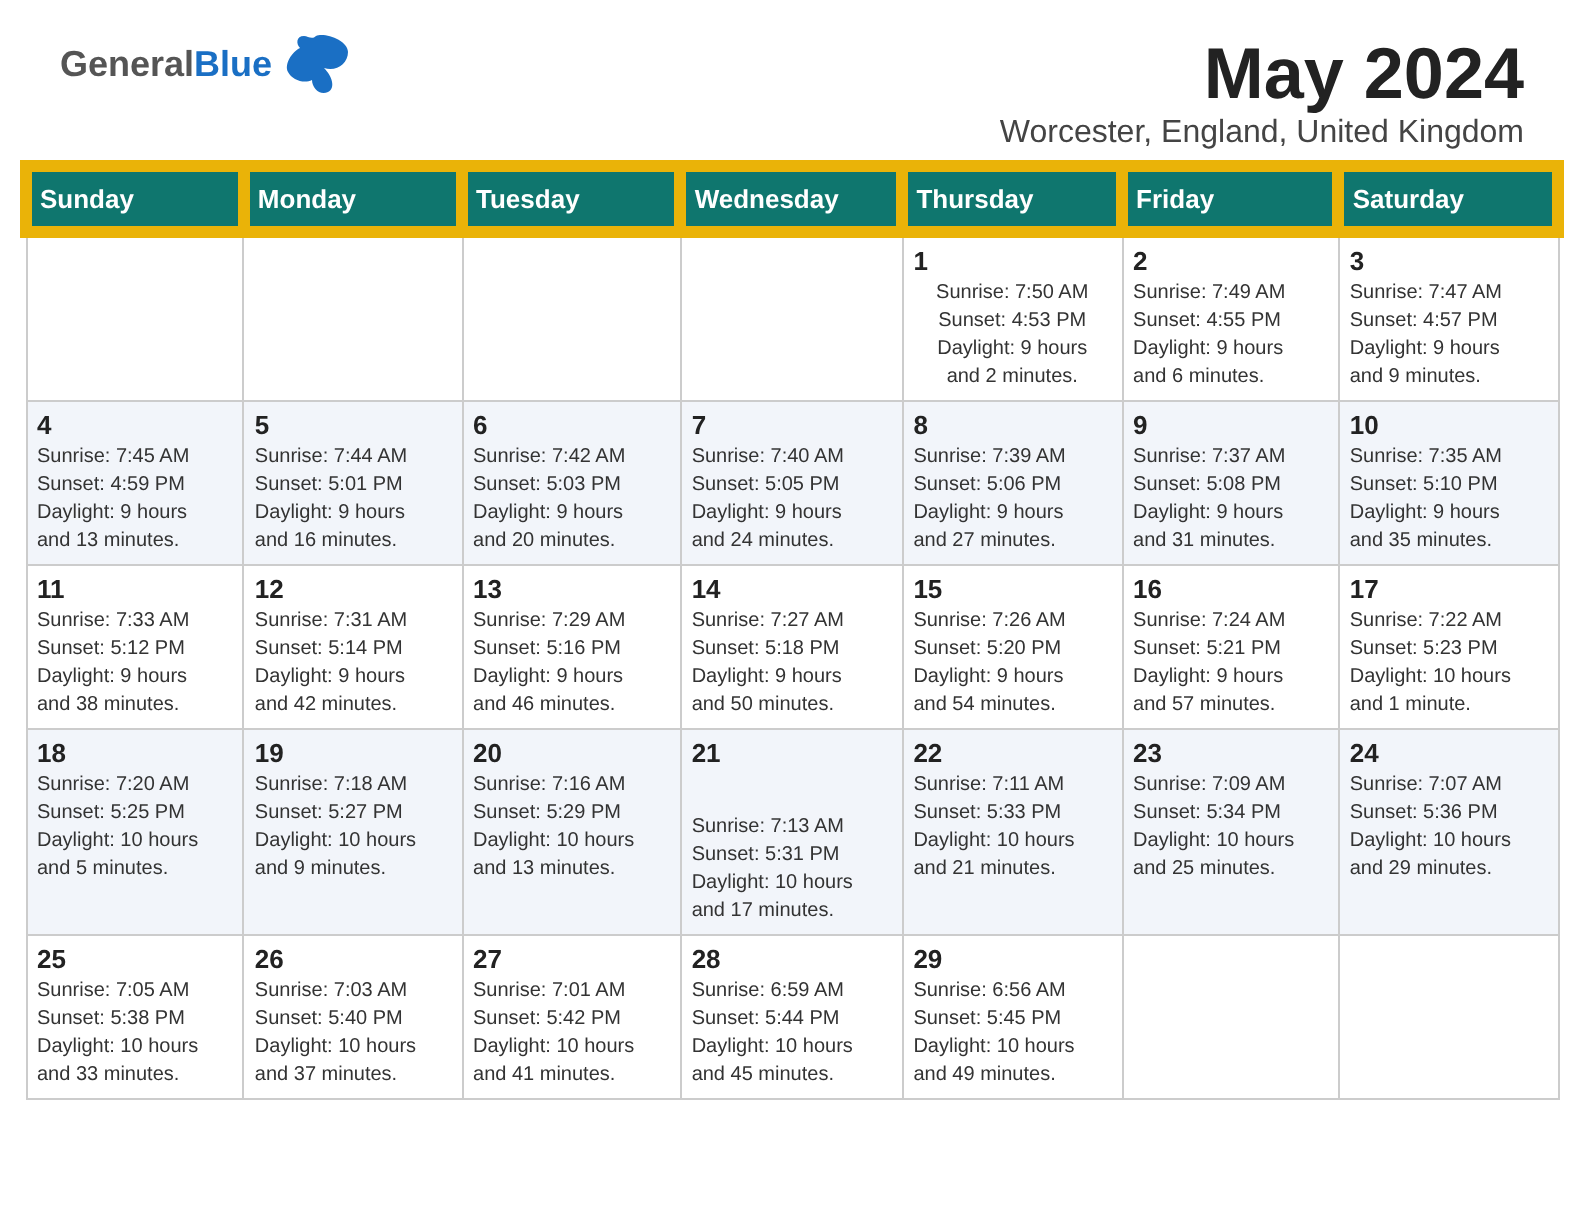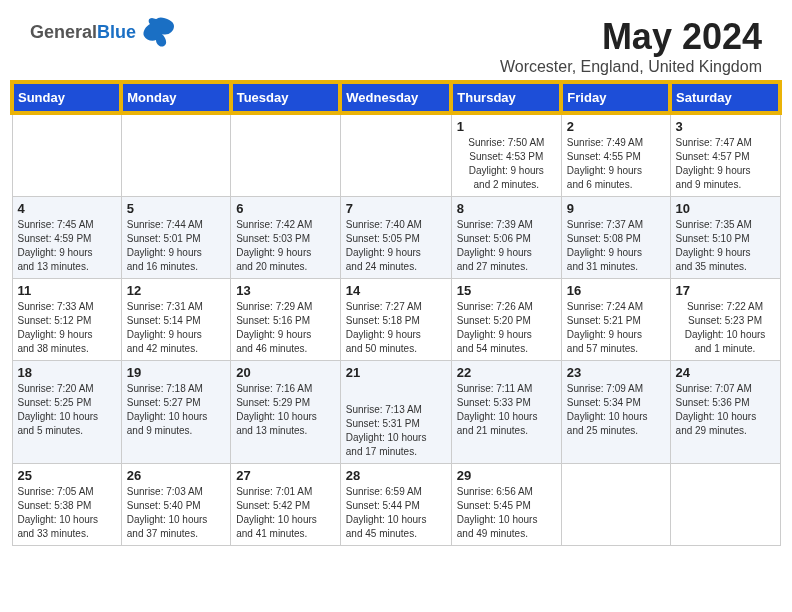--- a/index.html
+++ b/index.html
@@ -6,26 +6,26 @@
     body { font-family: Arial, sans-serif; background: #fff; width: 792px; min-height: 612px; }
 
     .header { padding: 16px 20px 4px 20px; display: flex; align-items: flex-start; justify-content: space-between; }
 
     .title-area { text-align: right; }
     .main-title { font-size: 36px; font-weight: bold; color: #222; }
     .subtitle { font-size: 16px; color: #444; }
 
     .calendar { width: 100%; border-collapse: collapse; margin: 0 0 0 0; }
     .calendar th {
-      background: #1d4ed8;
+      background: #0f766e;
       color: #fff;
       font-size: 13px;
       font-weight: bold;
       padding: 6px 4px;
-      border: 4px solid #eab308;
+      border: 6px solid #eab308;
       text-align: left;
     }
     .calendar td {
       border: 1px solid #ccc;
       vertical-align: top;
       padding: 4px 5px;
       font-size: 10.5px;
       color: #333;
       width: 113px;
       min-height: 70px;
@@ -190,21 +190,21 @@
           </td>
           <td>
             <span class="day-number">16</span>
             <div class="day-detail" style="white-space: pre-line;">Sunrise: 7:24 AM
 Sunset: 5:21 PM
 Daylight: 9 hours
 and 57 minutes.</div>
           </td>
           <td>
             <span class="day-number">17</span>
-            <div class="day-detail" style="white-space: pre-line; text-align: center;">Sunrise: 7:22 AM
+            <div class="day-detail" style="white-space: pre-line;">Sunrise: 7:22 AM
 Sunset: 5:23 PM
 Daylight: 10 hours
 and 1 minute.</div>
           </td>
         </tr>
         <tr class="row-shaded">
           <td>
             <span class="day-number">18</span>
             <div class="day-detail" style="white-space: pre-line;">Sunrise: 7:20 AM
 Sunset: 5:25 PM

